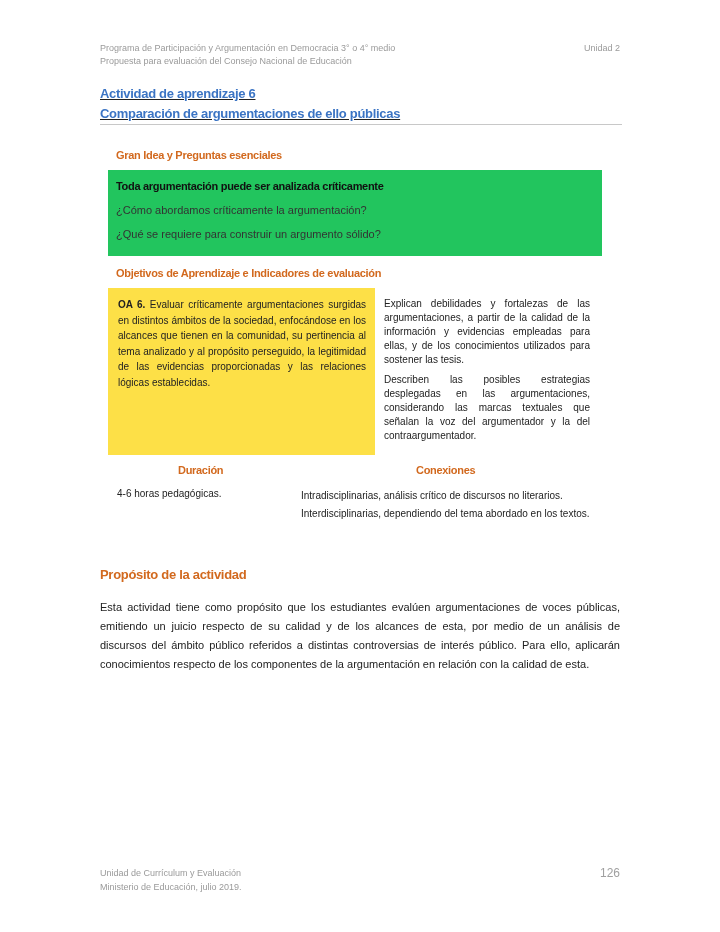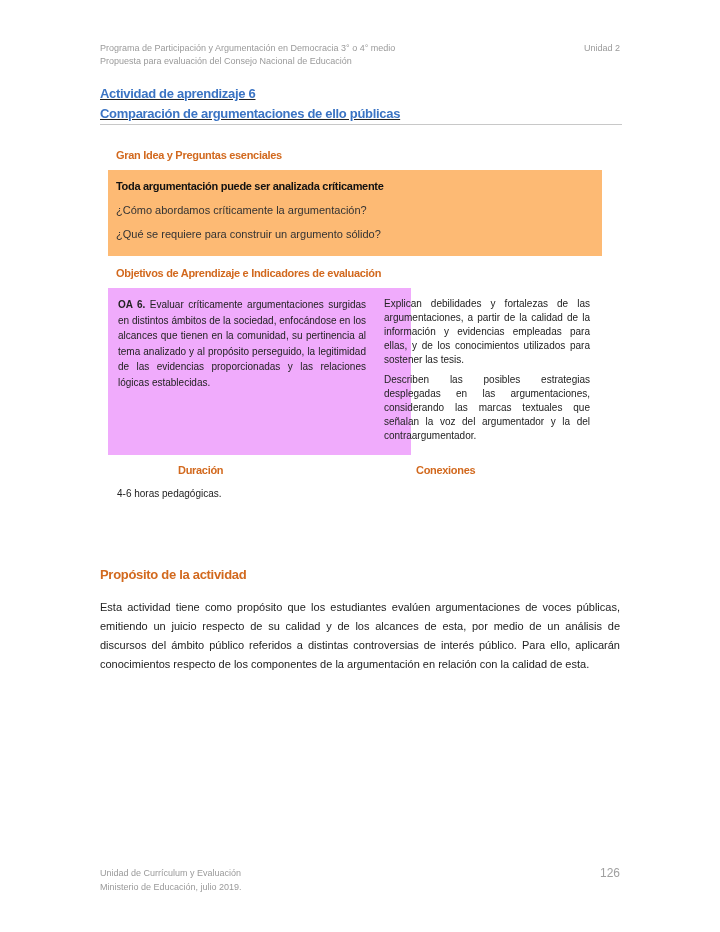--- a/index.html
+++ b/index.html
@@ -8,25 +8,25 @@
     font-family: "Liberation Sans", sans-serif; color: #222;
   }
   .page { position: absolute; left: 0; top: 0; width: 720px; height: 932px; }
   .hdr { position: absolute; left: 100px; top: 42px; width: 520px; font-size: 9px; color: #9a9a9a; line-height: 13px; }
   .hdr .right { position: absolute; right: 0; top: 0; }
   .title-block { position: absolute; left: 100px; top: 84px; width: 522px; text-decoration: underline; }
   .title-block .t1, .title-block .t2 { color: #3b74c4; font-weight: bold; font-size: 13px; line-height: 20px; letter-spacing: -0.3px; }
   .title-rule { position: absolute; left: 100px; top: 124px; width: 522px; height: 1px; background: #c8c8c8; }
   .sec-orange { color: #d2691e; font-weight: bold; font-size: 11px; letter-spacing: -0.3px; }
   .gi-title { position: absolute; left: 116px; top: 149px; }
-  .gi-box { position: absolute; left: 108px; top: 170px; width: 494px; height: 86px; background: #fdba74; }
+  .gi-box { position: absolute; left: 108px; top: 170px; width: 494px; height: 86px; background: #22c55e; }
   .gi-box .bold { position: absolute; left: 8px; top: 10px; font-size: 11px; font-weight: bold; letter-spacing: -0.3px; color: #111; }
   .gi-box .q { position: absolute; left: 8px; font-size: 11px; color: #333; }
   .oa-title { position: absolute; left: 116px; top: 267px; }
-  .oa-box { position: absolute; left: 108px; top: 288px; width: 303px; height: 167px; background: #f0abfc; }
+  .oa-box { position: absolute; left: 108px; top: 288px; width: 267px; height: 167px; background: #fde047; }
   .oa-box p { margin: 0; position: absolute; left: 10px; top: 9px; width: 248px; font-size: 10px; line-height: 15.5px; text-align: justify; color: #222; }
   .ind { position: absolute; left: 384px; top: 297px; width: 206px; font-size: 10px; line-height: 14px; text-align: justify; color: #222; }
   .ind p { margin: 0 0 6px 0; }
   .dur-title { position: absolute; left: 178px; top: 464px; }
   .con-title { position: absolute; left: 416px; top: 464px; }
   .dur-text { position: absolute; left: 117px; top: 488px; font-size: 10px; color: #222; }
   .con-text { position: absolute; left: 301px; top: 488px; width: 290px; font-size: 10px; line-height: 15px; color: #222; }
   .con-text p { margin: 0 0 3px 0; }
   .prop-title { position: absolute; left: 100px; top: 567px; font-size: 13px; }
   .prop-text { position: absolute; left: 100px; top: 598px; width: 520px; font-size: 11px; line-height: 19px; text-align: justify; color: #222; margin: 0; }
@@ -62,20 +62,24 @@
     <p><b>OA 6.</b> <span>Evaluar críticamente argumentaciones surgidas en distintos ámbitos de la sociedad, enfocándose en los alcances que tienen en la comunidad, su pertinencia al tema analizado y al propósito perseguido, la legitimidad de las evidencias proporcionadas y las relaciones lógicas establecidas.</span></p>
   </div>
   <div class="ind">
     <p>Explican debilidades y fortalezas de las argumentaciones, a partir de la calidad de la información y evidencias empleadas para ellas, y de los conocimientos utilizados para sostener las tesis.</p>
     <p>Describen las posibles estrategias desplegadas en las argumentaciones, considerando las marcas textuales que señalan la voz del argumentador y la del contraargumentador.</p>
   </div>
 
   <div class="sec-orange dur-title">Duración</div>
   <div class="sec-orange con-title">Conexiones</div>
   <div class="dur-text">4-6 horas pedagógicas.</div>
+  <div class="con-text">
+    <p>Intradisciplinarias, análisis crítico de discursos no literarios.</p>
+    <p>Interdisciplinarias, dependiendo del tema abordado en los textos.</p>
+  </div>
 
   <div class="sec-orange prop-title">Propósito de la actividad</div>
   <p class="prop-text">Esta actividad tiene como propósito que los estudiantes evalúen argumentaciones de voces públicas, emitiendo un juicio respecto de su calidad y de los alcances de esta, por medio de un análisis de discursos del ámbito público referidos a distintas controversias de interés público. Para ello, aplicarán conocimientos respecto de los componentes de la argumentación en relación con la calidad de esta.</p>
 
   <div class="ftr">
     <div>Unidad de Currículum y Evaluación</div>
     <div>Ministerio de Educación, julio 2019.</div>
     <div class="pg">126</div>
   </div>
 </div>

